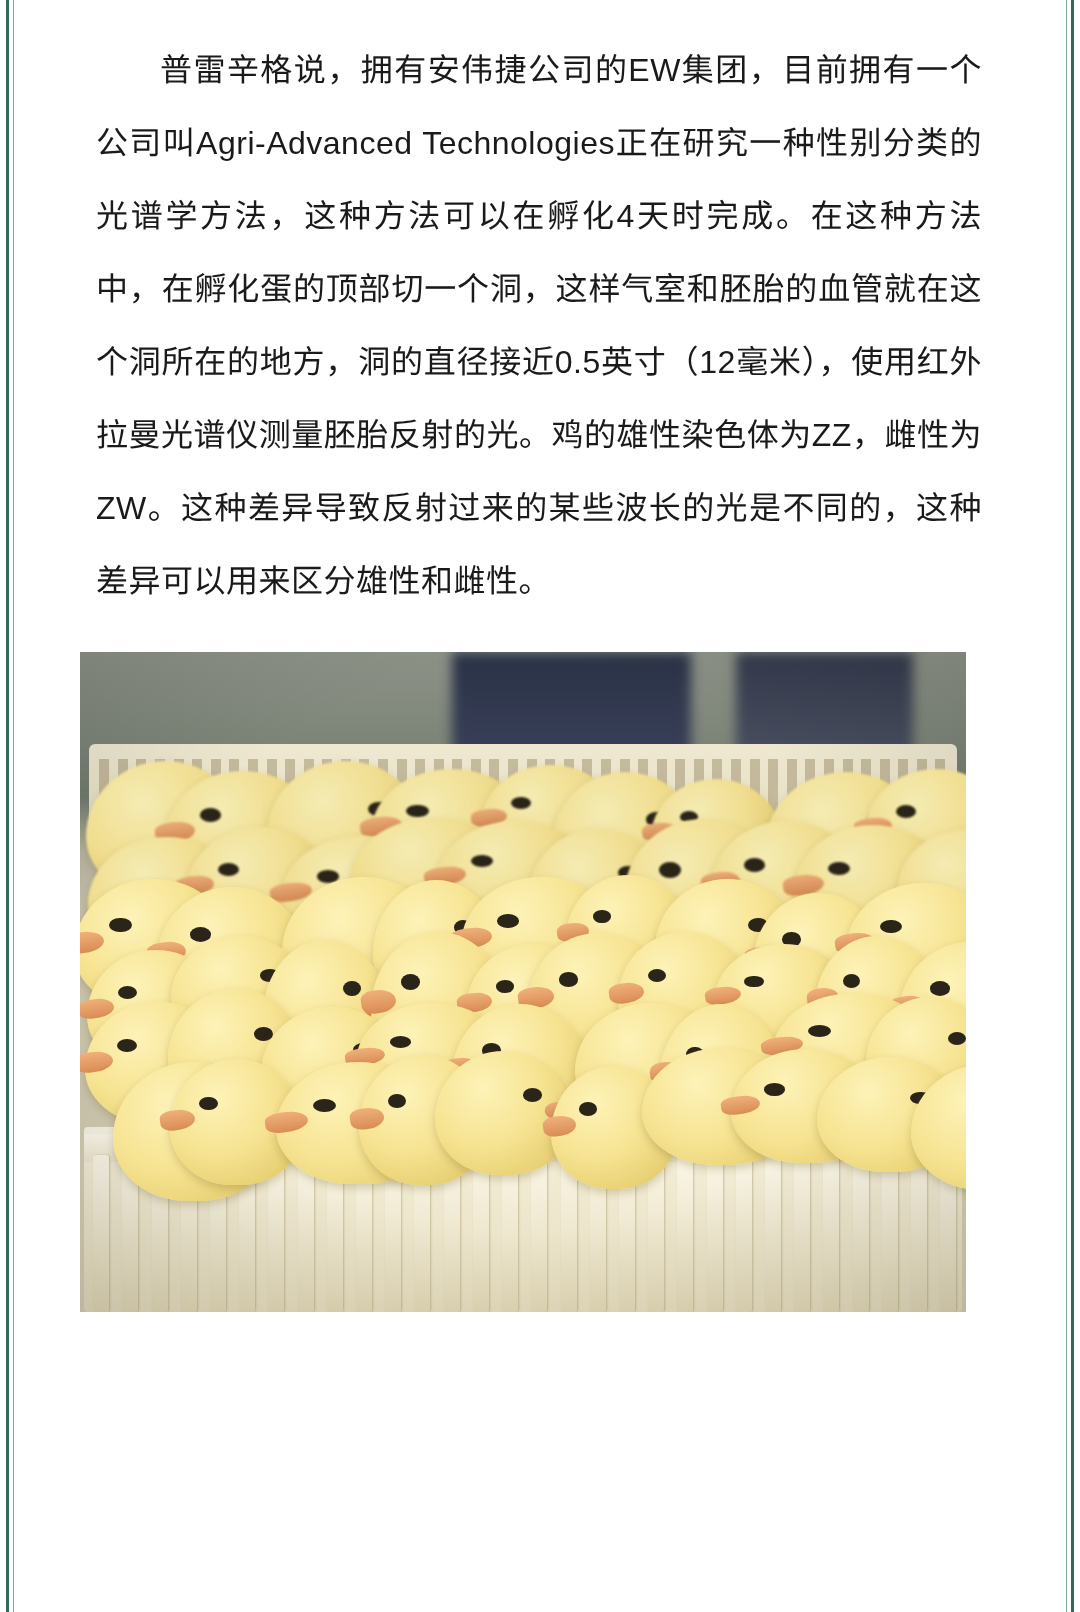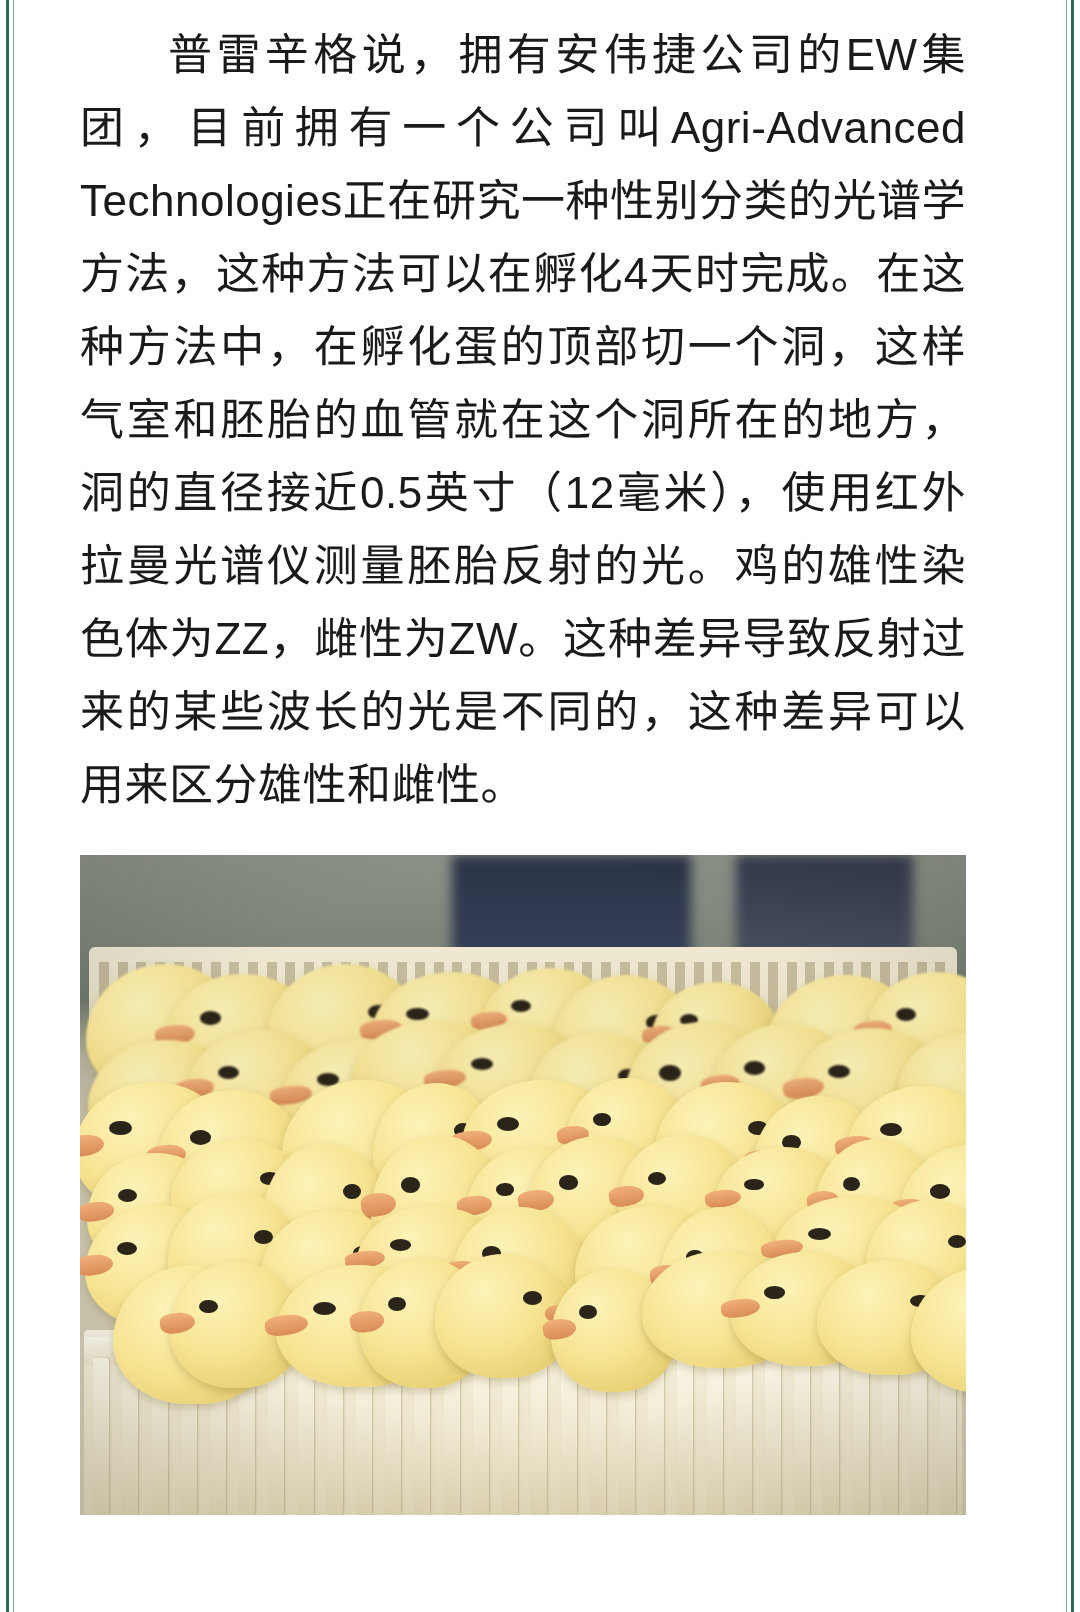--- a/index.html
+++ b/index.html
@@ -43,22 +43,22 @@
     top: 0;
     width: 890px;
     height: 1612px;
   }
 
   .article-body {
     padding-top: 18px;
   }
 
   .paragraph {
-    margin: 0;
-    font-size: 44px;
+    margin: 16px;
+    font-size: 32px;
     line-height: 73px;
     color: #1a1a1a;
     text-align: justify;
     text-justify: inter-ideograph;
     text-indent: 2em;
     letter-spacing: 0.5px;
     font-weight: 400;
     width: 886px;
   }
 

